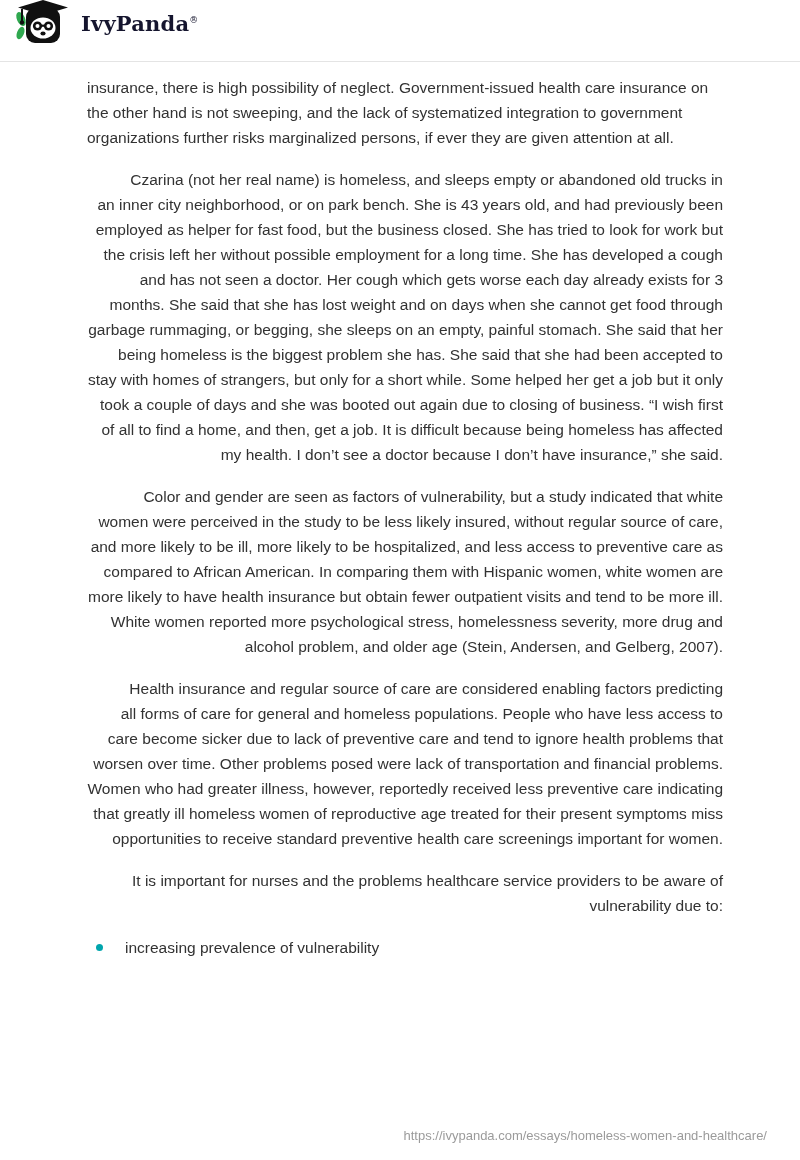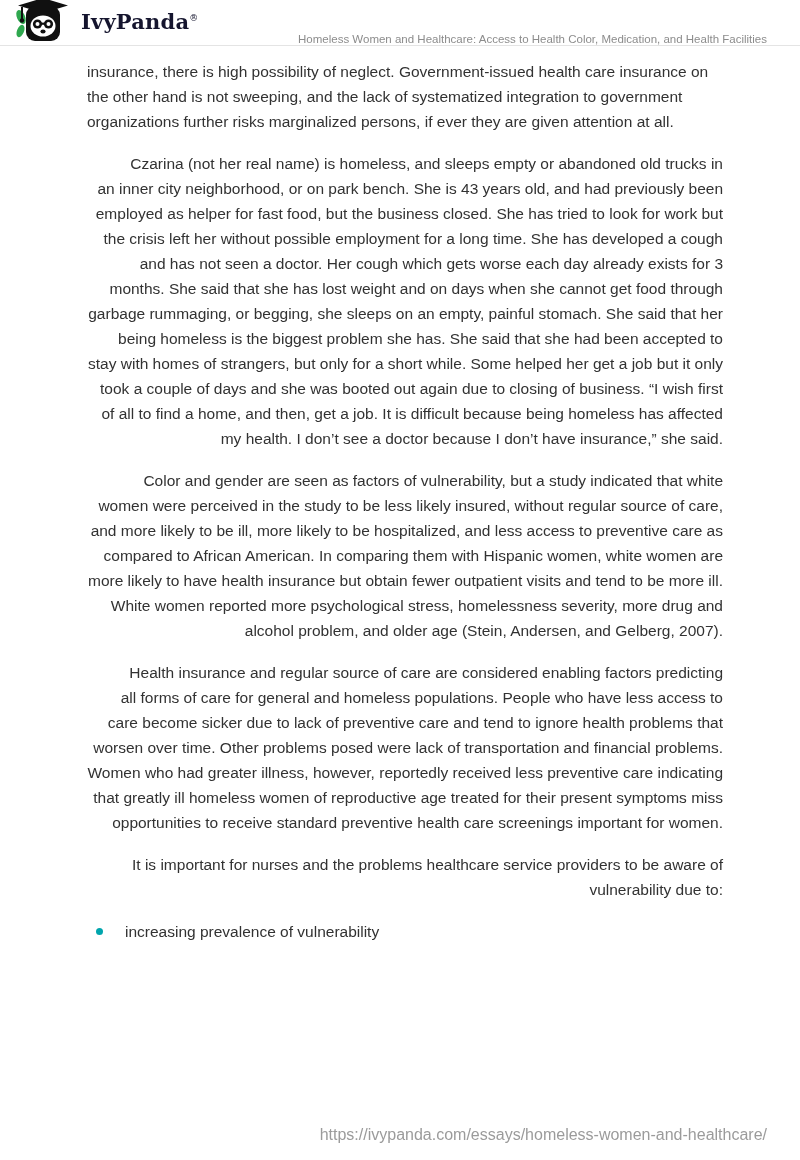--- a/index.html
+++ b/index.html
@@ -15,23 +15,23 @@
   html,body{margin:0;padding:0;}
   body{
     width:800px;height:1160px;
     background:#ffffff;
     font-family:"Liberation Sans", sans-serif;
     color:var(--body_text);
     position:relative;
     overflow:hidden;
   }
   .page-header{
-    height:46px;
+    height:62px;
     display:flex;
-    align-items:flex-end;
+    align-items:flex-start;
     justify-content:space-between;
     padding:0 33px 0 14px;
     border-bottom:1px solid #e4e4e4;
   }
   .brand-lockup{
     display:flex;
     align-items:center;
     gap:9px;
   }
   .brand-name{
@@ -88,21 +88,21 @@
     height:7px;
     border-radius:50%;
     background:var(--bullet);
   }
   .page-footer{
     position:absolute;
     right:33px;
     bottom:16px;
   }
   .source-url{
-    font-size:16px;
+    font-size:13px;
     color:var(--url_gray);
     text-decoration:none;
     margin-left:32px;
   }
   .leaf{fill:var(--leaf_green);}
   .ink{fill:var(--logo_black);}
   .ink-stroke{stroke:var(--logo_black);}
 </style>
 </head>
 <body>

